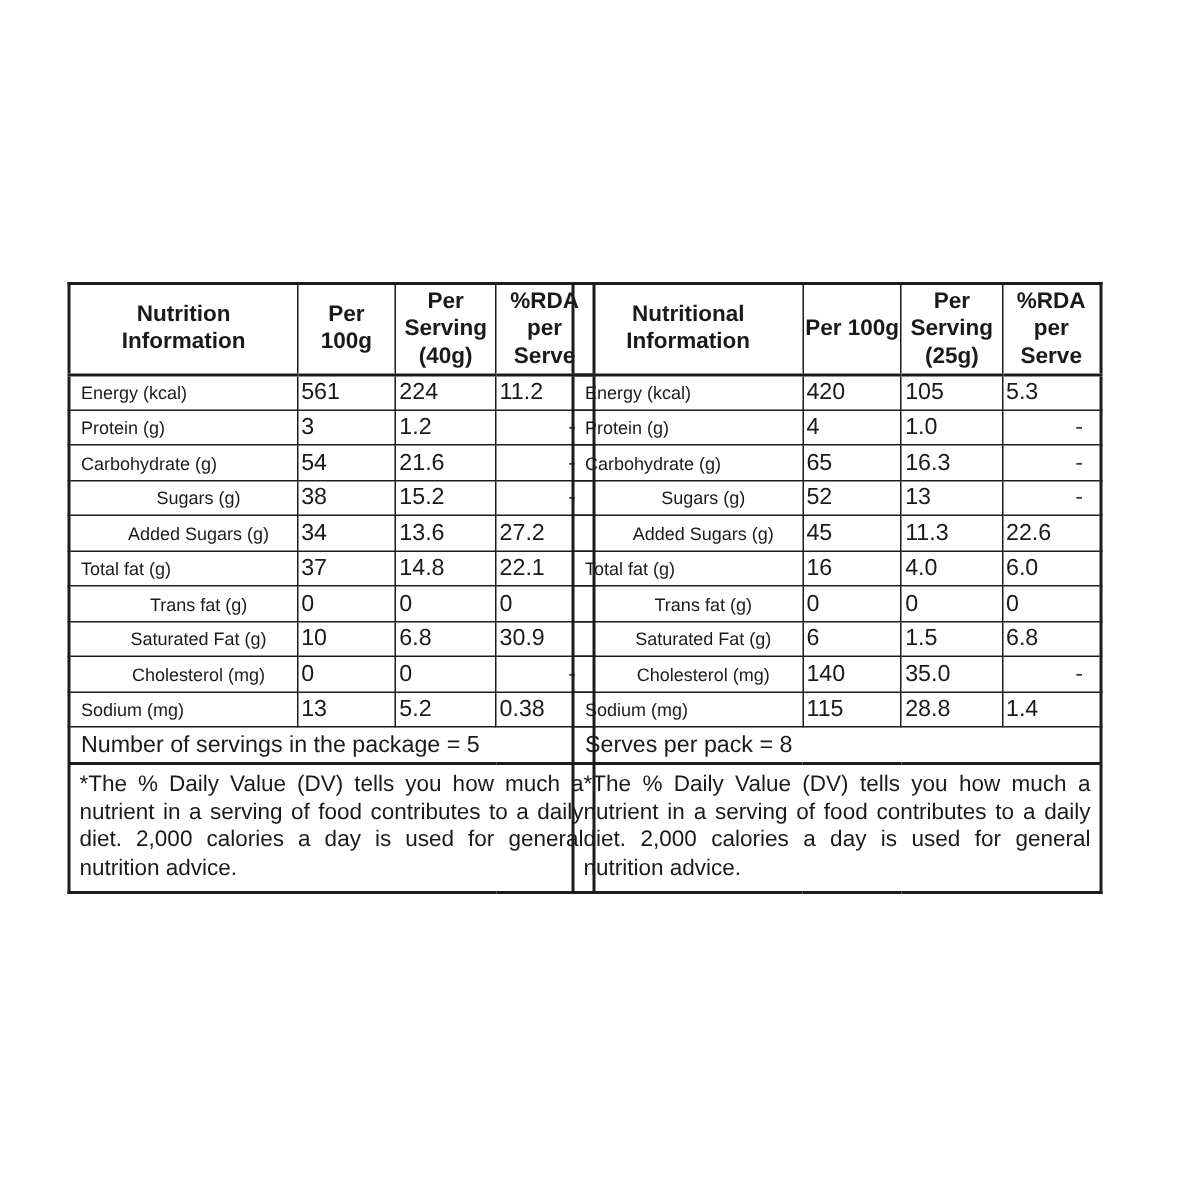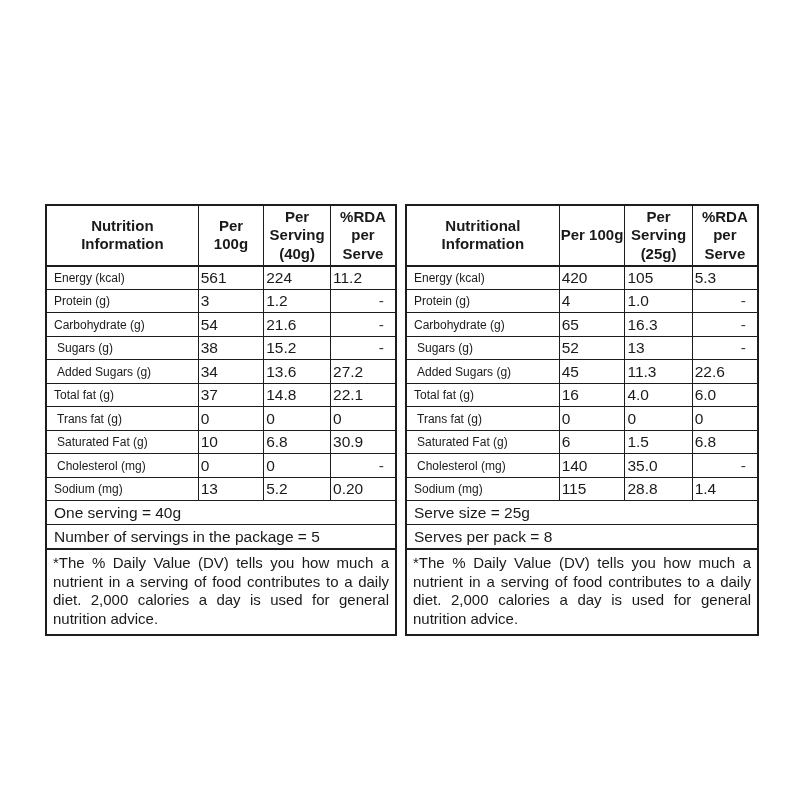--- a/index.html
+++ b/index.html
@@ -11,24 +11,23 @@
     color: #1a1a1a;
   }
   .canvas {
     position: relative;
     width: 800px; height: 800px;
     background: #ffffff;
   }
   .ntable {
     position: absolute;
     top: 188px;
-    margin-top: 16px;
   }
   .ntable.left  { left: 45px;  width: 352px; }
-  .ntable.right { left: 405px; width: 354px; }
+  .ntable.right { left: 381px; width: 354px; }
 
   table {
     width: 100%;
     border-collapse: collapse;
     table-layout: fixed;
     border: 2.5px solid #1c1c1c;
   }
   col.c0 { width: 43.5%; }
   col.c1 { width: 18.7%; }
   col.c2 { width: 19.1%; }
@@ -47,21 +46,21 @@
     line-height: 1.22;
     padding: 2px 1px;
     border-bottom-width: 2px;
   }
   td.label {
     font-size: 12px;
     height: 23.5px;
     padding: 1px 3px 1px 7px;
     white-space: nowrap;
   }
-  td.label.indent { padding-left: 10px; }
+  td.label.indent { padding-left: 23px; text-align: center; }
   td.num {
     font-size: 15.5px;
     text-align: left;
     padding: 1px 2px;
   }
   td.num.dash {
     text-align: right;
     padding-right: 11px;
     color: #3a3a3a;
   }
@@ -151,24 +150,21 @@
         <tr>
           <td class="label indent">Cholesterol (mg)</td>
           <td class="num">0</td>
           <td class="num">0</td>
           <td class="num dash">-</td>
         </tr>
         <tr>
           <td class="label">Sodium (mg)</td>
           <td class="num">13</td>
           <td class="num">5.2</td>
-          <td class="num">0.20</td>
-        </tr>
-        <tr>
-          <td class="note" colspan="4">One serving = 40g</td>
+          <td class="num">0.38</td>
         </tr>
         <tr>
           <td class="note" colspan="4">Number of servings in the package = 5</td>
         </tr>
         <tr>
           <td class="footnote" colspan="4">*The % Daily Value (DV) tells you how much a nutrient in a serving of food contributes to a daily diet. 2,000 calories a day is used for general nutrition advice.</td>
         </tr>
       </tbody>
     </table>
   </div>
@@ -244,23 +240,20 @@
           <td class="num">35.0</td>
           <td class="num dash">-</td>
         </tr>
         <tr>
           <td class="label">Sodium (mg)</td>
           <td class="num">115</td>
           <td class="num">28.8</td>
           <td class="num">1.4</td>
         </tr>
         <tr>
-          <td class="note" colspan="4">Serve size = 25g</td>
-        </tr>
-        <tr>
           <td class="note" colspan="4">Serves per pack = 8</td>
         </tr>
         <tr>
           <td class="footnote" colspan="4">*The % Daily Value (DV) tells you how much a nutrient in a serving of food contributes to a daily diet. 2,000 calories a day is used for general nutrition advice.</td>
         </tr>
       </tbody>
     </table>
   </div>
 
 </div>

